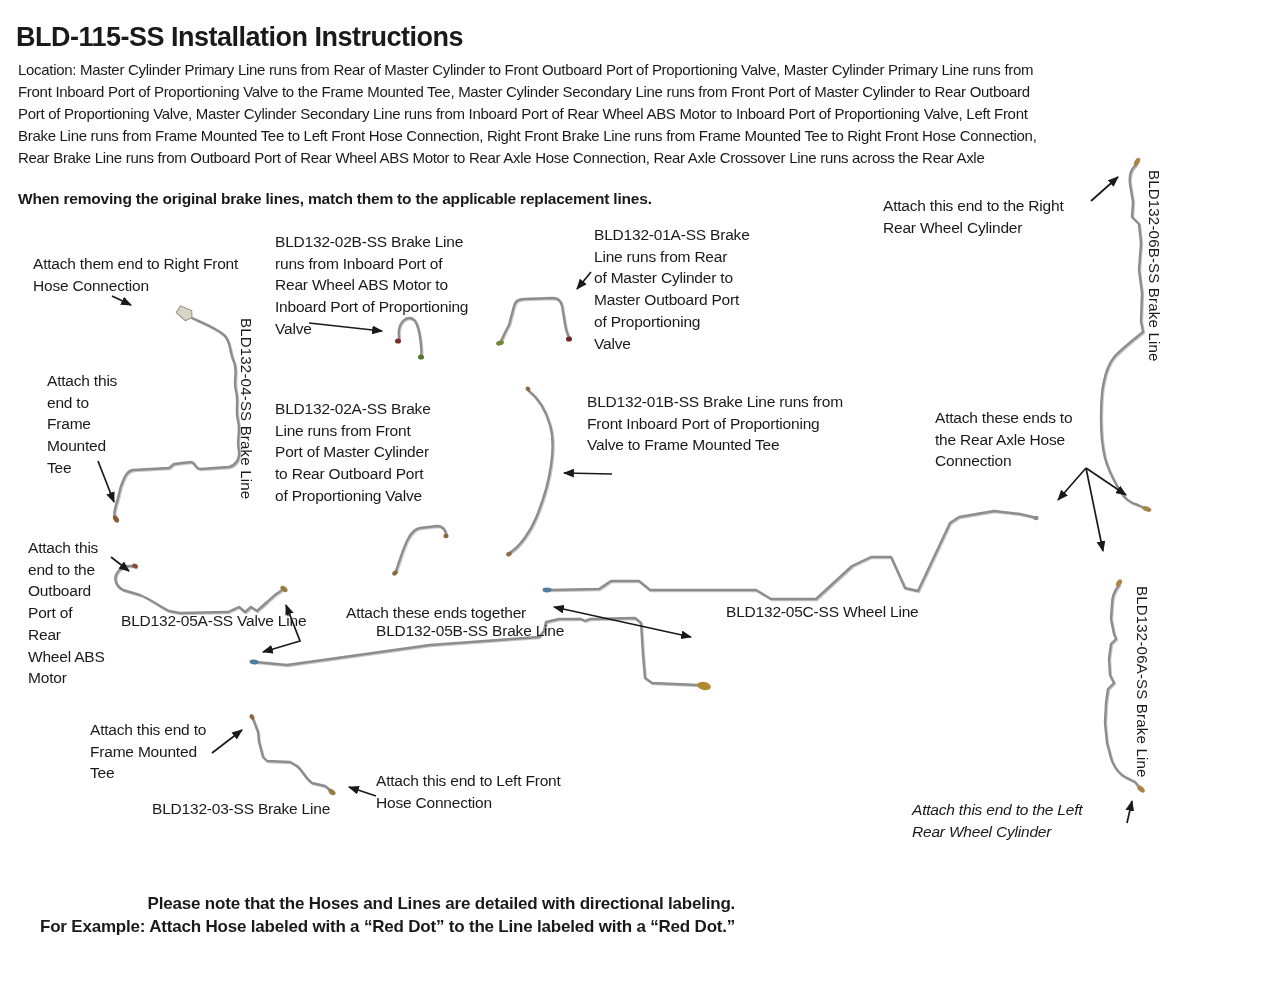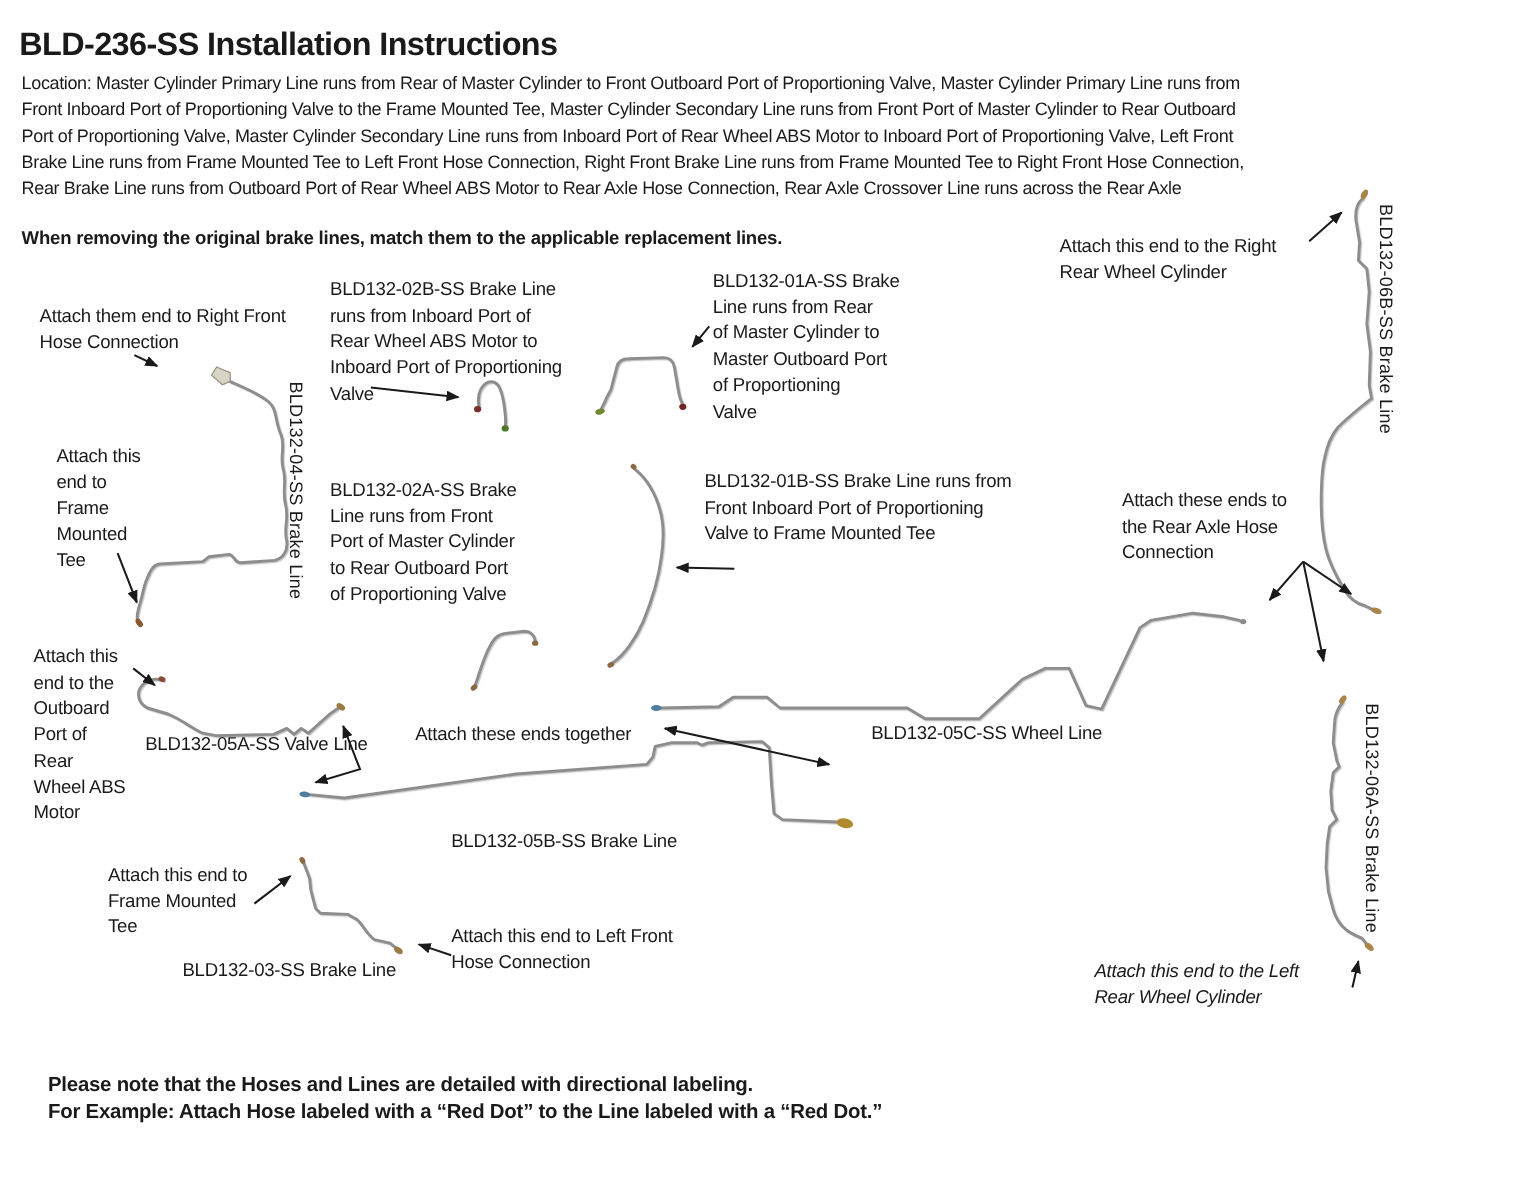--- a/index.html
+++ b/index.html
@@ -5,21 +5,21 @@
   html,body{margin:0;padding:0;background:#ffffff;}
   .page{position:relative;width:1280px;height:989px;background:#ffffff;overflow:hidden;
         font-family:"Liberation Sans",sans-serif;color:#1a1a1a;}
   .abs{position:absolute;}
   .title{font-size:27px;font-weight:bold;letter-spacing:-0.5px;margin:0;}
   .para{font-weight:normal;font-size:15px;line-height:22px;letter-spacing:-0.3px;white-space:pre;}
   .intro{font-weight:bold;font-size:15.5px;letter-spacing:-0.2px;white-space:pre;}
   .callout{font-size:15.5px;line-height:21.7px;letter-spacing:-0.2px;white-space:pre-line;}
   .plabel{font-size:15.5px;letter-spacing:-0.2px;white-space:pre;}
   .vlabel{writing-mode:vertical-rl;text-orientation:mixed;font-size:15px;letter-spacing:0.2px;white-space:pre;}
-  .note{font-weight:bold;font-size:17px;line-height:23px;letter-spacing:-0.2px;white-space:pre-line;}
+  .note{font-weight:bold;font-size:17px;line-height:23px;letter-spacing:-0.2px;white-space:pre-line;text-align:right;}
   svg.diagram{position:absolute;left:0;top:0;}
   .tube{filter:drop-shadow(1px 1.5px 0.6px rgba(0,0,0,0.22));}
 </style>
 </head>
 <body>
 
 <div class="page">
 
   <svg class="diagram" width="1280" height="989" viewBox="0 0 1280 989">
     <defs>
@@ -81,21 +81,21 @@
       <path d="M612,474 L564,473" marker-end="url(#ah)"></path>
       <path d="M1086,468 L1058,500" marker-end="url(#ah)"></path>
       <path d="M1086,468 L1126,495" marker-end="url(#ah)"></path>
       <path d="M1086,468 L1103,551" marker-end="url(#ah)"></path>
       <path d="M212,753 L242,730" marker-end="url(#ah)"></path>
       <path d="M376,796 L349,787" marker-end="url(#ah)"></path>
       <path d="M1127,823 L1132,801" marker-end="url(#ah)"></path>
     </g>
   </svg>
 
-  <h1 class="abs title" style="left:16px;top:22px;">BLD-236-SS Installation Instructions</h1>
+  <h1 class="abs title" style="left:16px;top:22px;">BLD-115-SS Installation Instructions</h1>
 
   <div class="abs para" style="left:18px;top:59px;">Location: Master Cylinder Primary Line runs from Rear of Master Cylinder to Front Outboard Port of Proportioning Valve, Master Cylinder Primary Line runs from
 Front Inboard Port of Proportioning Valve to the Frame Mounted Tee, Master Cylinder Secondary Line runs from Front Port of Master Cylinder to Rear Outboard
 Port of Proportioning Valve, Master Cylinder Secondary Line runs from Inboard Port of Rear Wheel ABS Motor to Inboard Port of Proportioning Valve, Left Front
 Brake Line runs from Frame Mounted Tee to Left Front Hose Connection, Right Front Brake Line runs from Frame Mounted Tee to Right Front Hose Connection,
 Rear Brake Line runs from Outboard Port of Rear Wheel ABS Motor to Rear Axle Hose Connection, Rear Axle Crossover Line runs across the Rear Axle</div>
 
   <div class="abs intro" style="left:18px;top:190px;text-align:right;">When removing the original brake lines, match them to the applicable replacement lines.</div>
 
   <div class="abs callout" style="left:883px;top:195px;">Attach this end to the Right
@@ -144,21 +144,21 @@
 Rear
 Wheel ABS
 Motor</div>
 
   <div class="abs plabel" style="left:121px;top:612px;">BLD132-05A-SS Valve Line</div>
 
   <div class="abs callout" style="left:346px;top:602px;">Attach these ends together</div>
 
   <div class="abs plabel" style="left:726px;top:603px;">BLD132-05C-SS Wheel Line</div>
 
-  <div class="abs plabel" style="left:376px;top:693px;">BLD132-05B-SS Brake Line</div>
+  <div class="abs plabel" style="left:376px;top:622px;">BLD132-05B-SS Brake Line</div>
 
   <div class="abs callout" style="left:90px;top:719px;">Attach this end to
 Frame Mounted
 Tee</div>
 
   <div class="abs plabel" style="left:152px;top:800px;">BLD132-03-SS Brake Line</div>
 
   <div class="abs callout" style="left:376px;top:770px;">Attach this end to Left Front
 Hose Connection</div>
 

